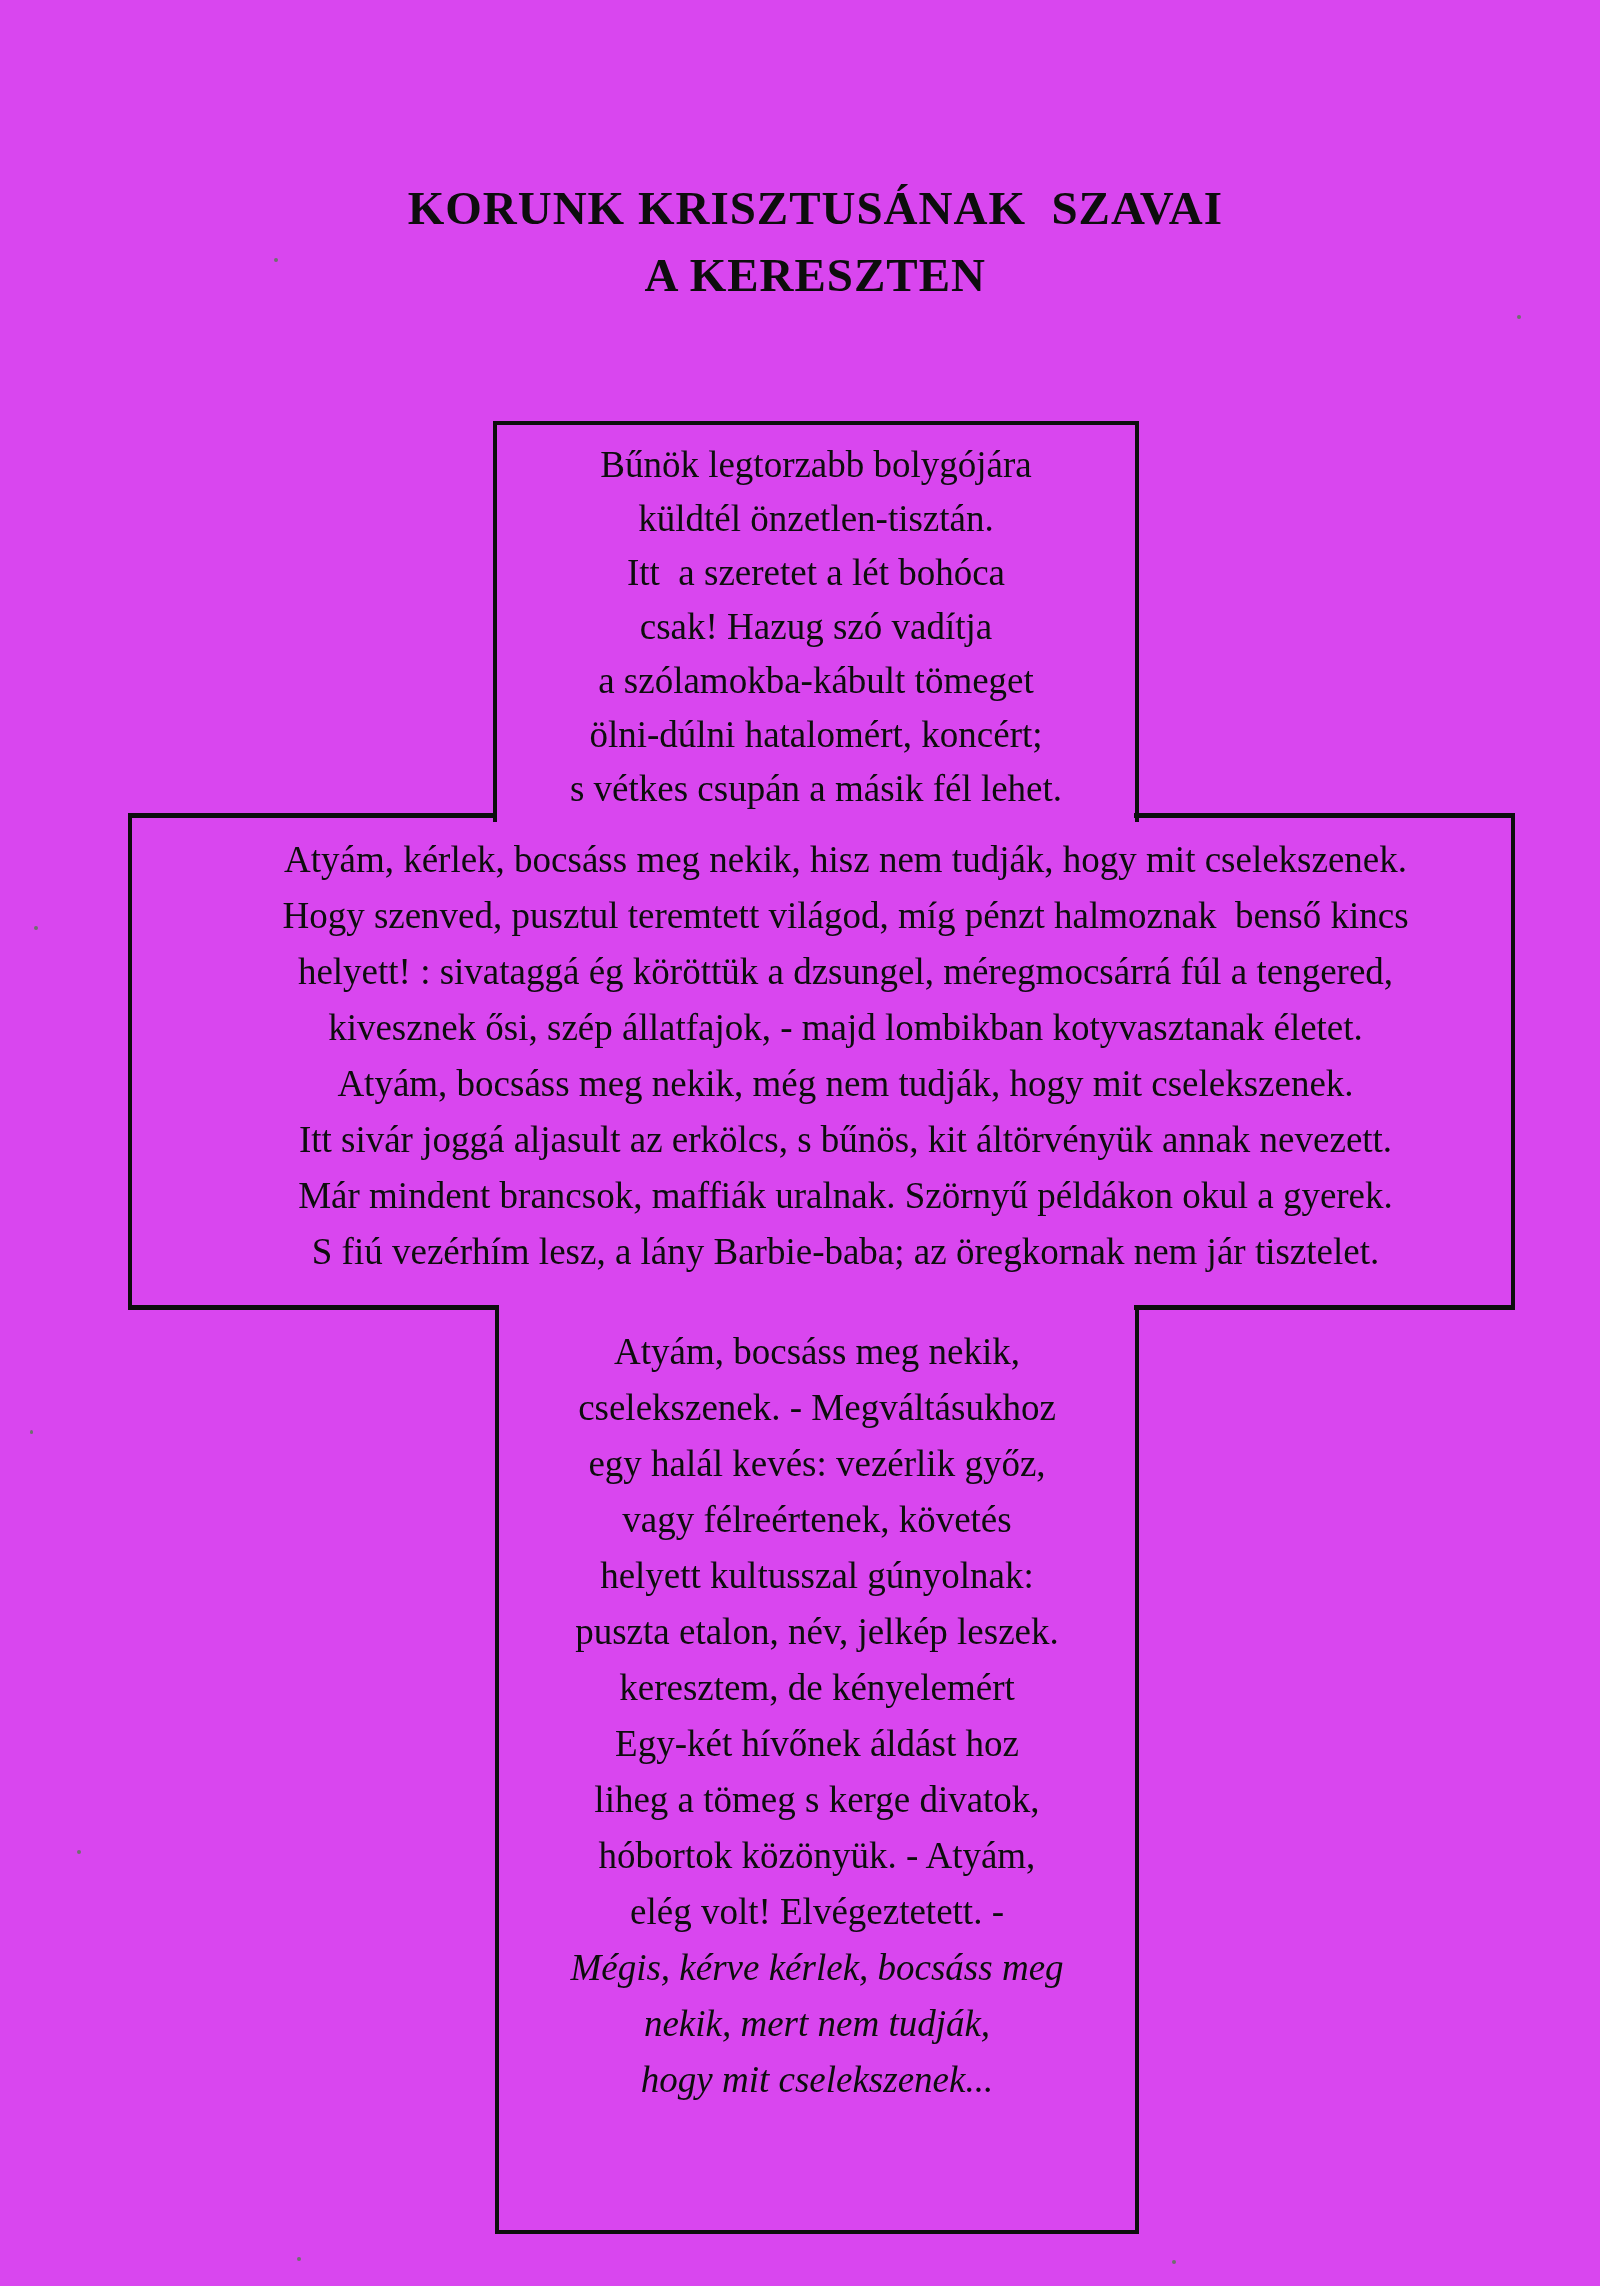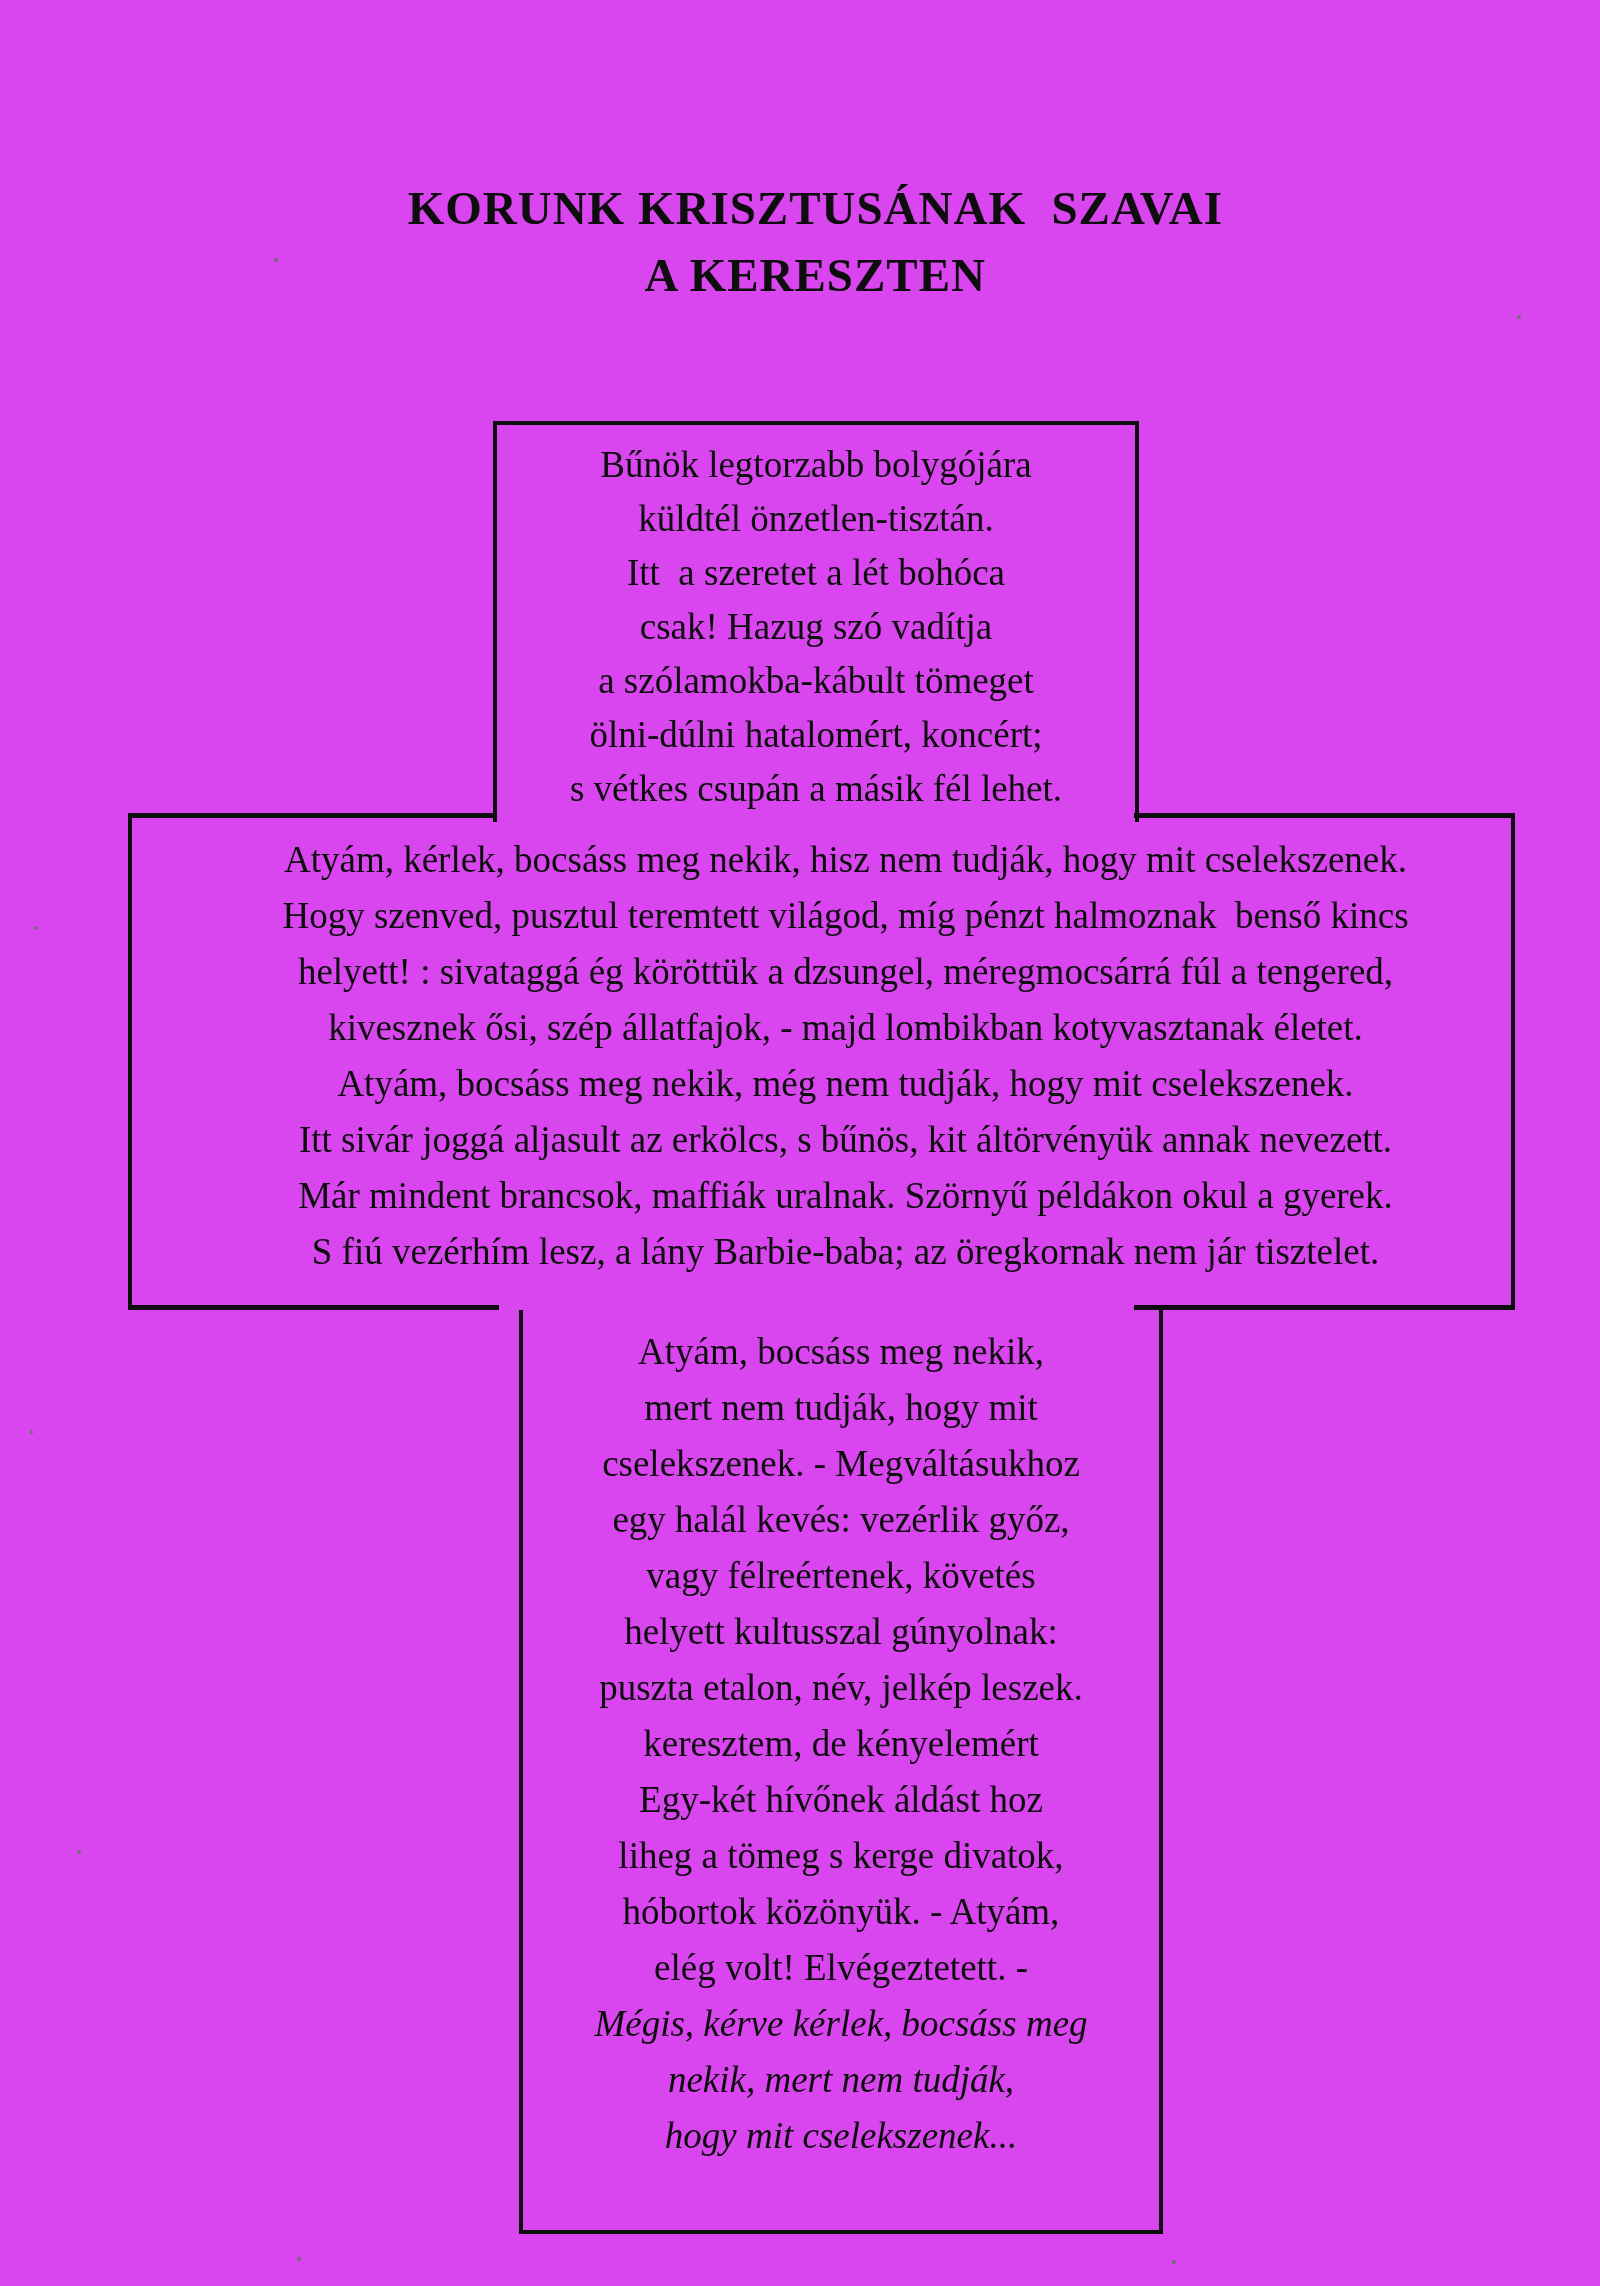--- a/index.html
+++ b/index.html
@@ -48,21 +48,21 @@
   .middle-box {
     left: 128px; top: 813px;
     width: 1387px; height: 497px;
     border-left: 4.9px solid var(--ink, #0d0d0d);
     border-right: 4.9px solid var(--ink, #0d0d0d);
     padding-top: 18.7px;
   }
   .middle-box .poem-line { line-height: 56px; margin-left: 48px; }
 
   .bottom-box {
-    left: 519px; top: 1310px;
+    left: 495px; top: 1310px;
     width: 644px; height: 924px;
     border: 4.9px solid var(--ink, #0d0d0d);
     border-top: none;
     padding-top: 13.8px;
   }
   .bottom-box .poem-line { line-height: 56px; }
 
   .poem-line { white-space: pre; }
   .italic .poem-line, .poem-line.italic { font-style: italic; }
 
@@ -119,21 +119,20 @@
         <div class="poem-line">Atyám, bocsáss meg nekik, még nem tudják, hogy mit cselekszenek.</div>
         <div class="poem-line">Itt sivár joggá aljasult az erkölcs, s bűnös, kit áltörvényük annak nevezett.</div>
         <div class="poem-line">Már mindent brancsok, maffiák uralnak. Szörnyű példákon okul a gyerek.</div>
         <div class="poem-line">S fiú vezérhím lesz, a lány Barbie-baba; az öregkornak nem jár tisztelet.</div>
       </div>
   </div>
 
   <div class="box bottom-box">
     <div>
         <div class="poem-line">Atyám, bocsáss meg nekik,</div>
-        <div class="poem-line">mert nem tudják, hogy mit</div>
         <div class="poem-line">cselekszenek. - Megváltásukhoz</div>
         <div class="poem-line">egy halál kevés: vezérlik győz,</div>
         <div class="poem-line">vagy félreértenek, követés</div>
         <div class="poem-line">helyett kultusszal gúnyolnak:</div>
         <div class="poem-line">puszta etalon, név, jelkép leszek.</div>
         <div class="poem-line">keresztem, de kényelemért</div>
         <div class="poem-line">Egy-két hívőnek áldást hoz</div>
         <div class="poem-line">liheg a tömeg s kerge divatok,</div>
         <div class="poem-line">hóbortok közönyük. - Atyám,</div>
         <div class="poem-line">elég volt! Elvégeztetett. -</div>

